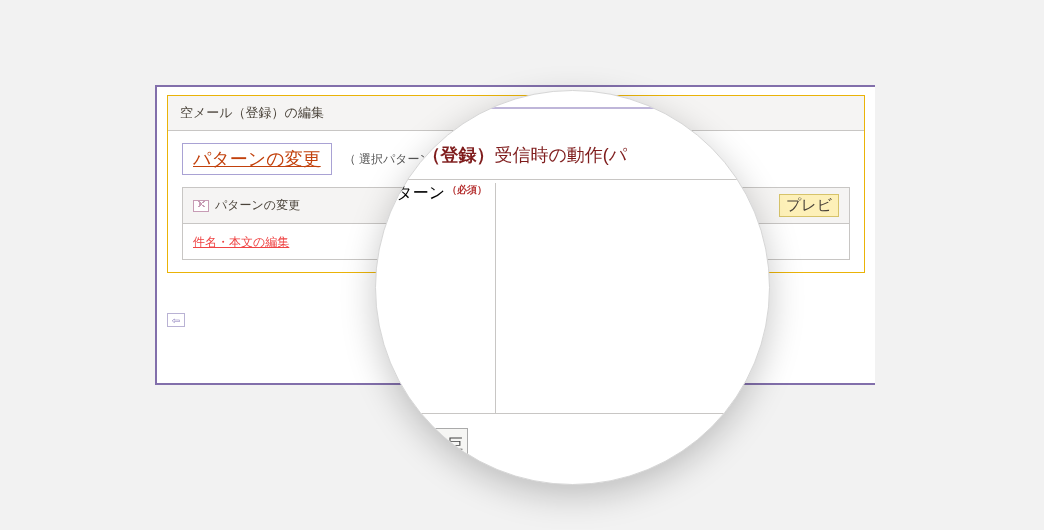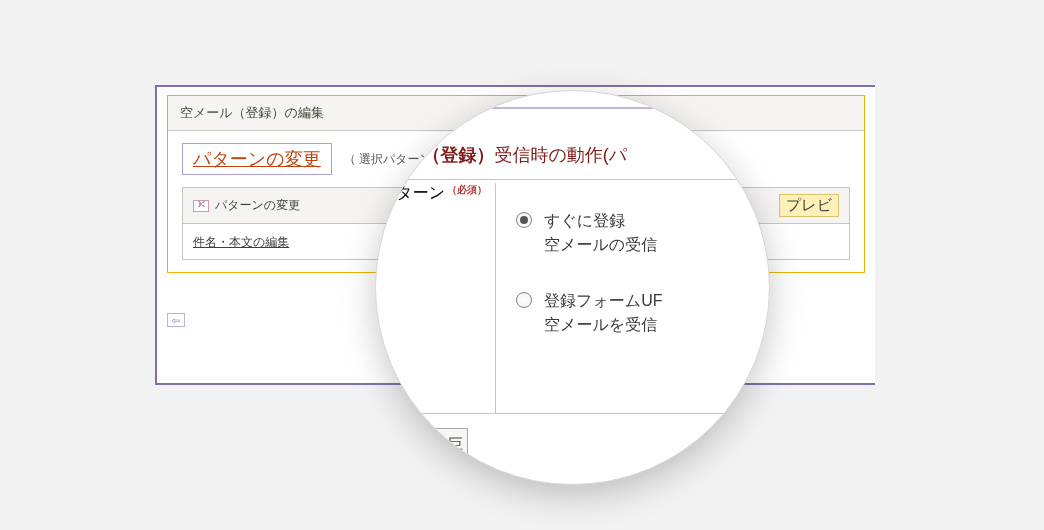--- a/index.html
+++ b/index.html
@@ -101,21 +101,21 @@
       border: 1px solid #d6c36a;
       font-size: 15px;
       padding: 1px 6px;
       color: #4a433a;
       cursor: pointer;
     }
     .inner-body {
       padding: 8px 10px;
     }
     .text-link {
-      color: #404040;
+      color: #ef4444;
       text-decoration: underline;
       font-size: 12px;
       cursor: pointer;
     }
     
     
     .back-row {
       margin-top: 40px;
       display: flex;
       align-items: center;
@@ -306,35 +306,19 @@
 
     <div class="mag-title-row">
       <span>ール</span><span class="bold">（登録）</span><span>受信時の動作(パ</span>
     </div>
 
     <div class="mag-left-col">
       <span>パターン</span>
       <span class="req">（必須）</span>
     </div>
 
-    <div class="mag-right-col">
-      <div class="radio-row">
-        <span class="radio selected"></span>
-        <div class="radio-text">
-          <div>すぐに登録</div>
-          <div>空メールの受信</div>
-        </div>
-      </div>
-      <div class="radio-row">
-        <span class="radio"></span>
-        <div class="radio-text">
-          <div>登録フォームUF</div>
-          <div>空メールを受信</div>
-        </div>
-      </div>
-    </div>
 
     <div class="mag-bottom-border"></div>
 
     <div class="mag-btn-box">巨</div>
 
   </div>
 </div>
 
 </body></html>

